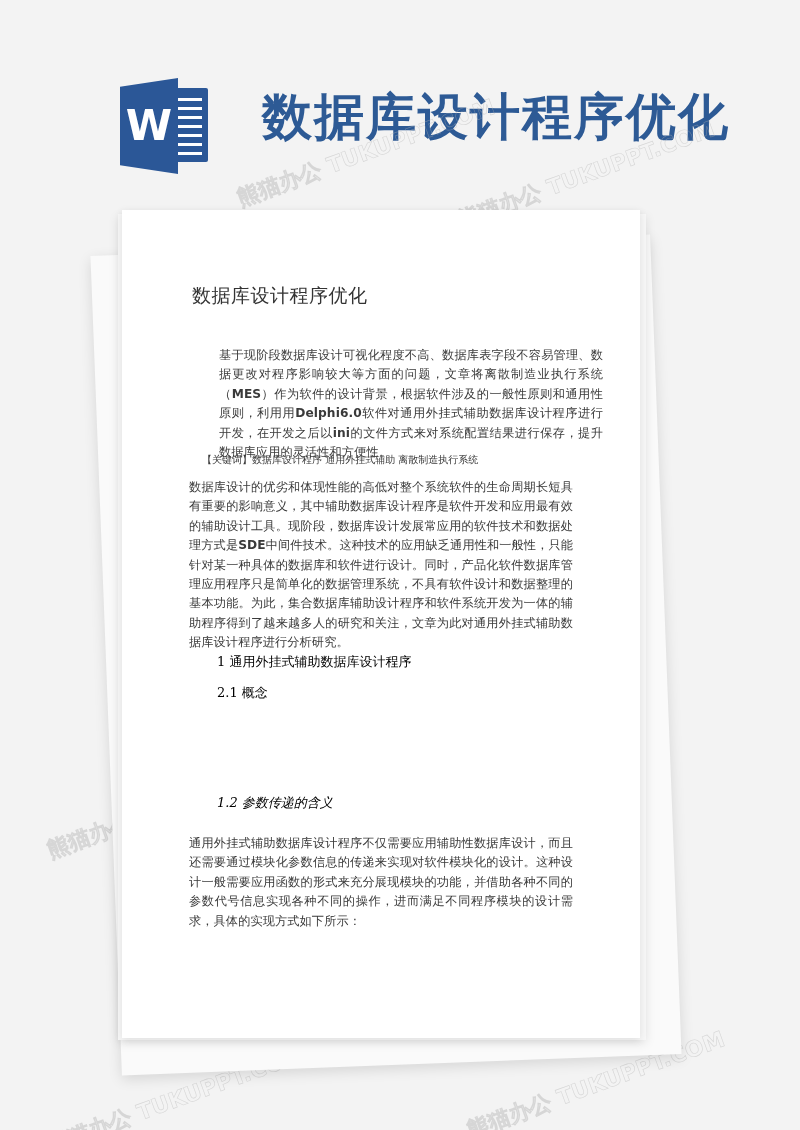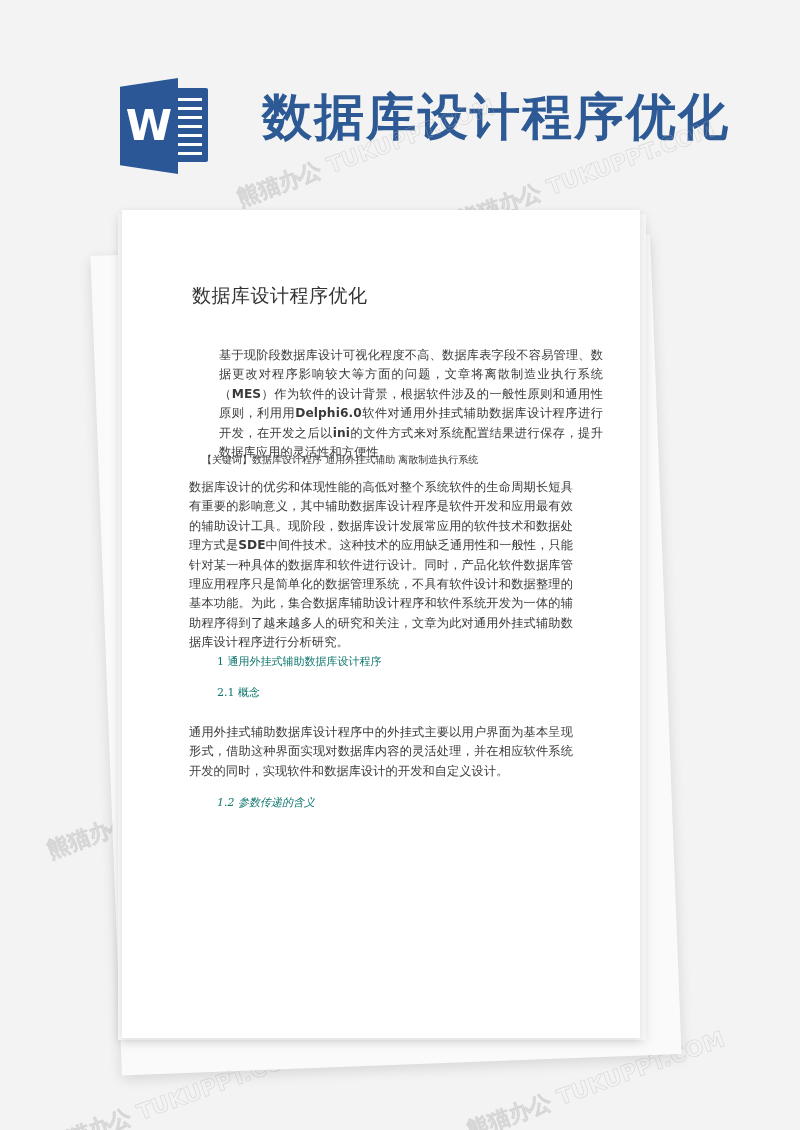--- a/index.html
+++ b/index.html
@@ -77,21 +77,21 @@
     font-size: 12.2px; line-height: 19.4px; color: #3a3a3a;
     text-align: justify; text-justify: inter-character;
     letter-spacing: 0.1px;
   }
   .kw {
     position: absolute; left: 80px;
     font-size: 10px; line-height: 19px; color: #3a3a3a;
   }
   .heading {
     position: absolute; left: 95px;
-    font-size: 11px; line-height: 19px; color: #0f766e;
+    font-size: 13px; line-height: 19px; color: #000000;
   }
   .latin { font-family: "DejaVu Sans", "Liberation Sans", sans-serif; font-weight: bold; }
 
   
   .wm {
     position: absolute;
     font-family: "DejaVu Sans", "Liberation Sans", sans-serif;
     font-size: 22px; font-weight: bold;
     color: transparent;
     -webkit-text-stroke: 0.6px rgba(180,180,180,0.45);
@@ -139,17 +139,17 @@
 
   <div class="kw" style="top:240px;">【关键词】数据库设计程序 通用外挂式辅助 离散制造执行系统</div>
 
   <div class="para" style="top:268px;">
     <span>数据库设计的优劣和体现性能的高低对整个系统软件的生命周期长短具有重要的影响意义，其中辅助数据库设计程序是软件开发和应用最有效的辅助设计工具。现阶段，数据库设计发展常应用的软件技术和数据处理方式是</span><span class="latin">SDE</span><span>中间件技术。这种技术的应用缺乏通用性和一般性，只能针对某一种具体的数据库和软件进行设计。同时，产品化软件数据库管理应用程序只是简单化的数据管理系统，不具有软件设计和数据整理的基本功能。为此，集合数据库辅助设计程序和软件系统开发为一体的辅助程序得到了越来越多人的研究和关注，文章为此对通用外挂式辅助数据库设计程序进行分析研究。</span>
   </div>
 
   <div class="heading" style="top:442px;">1 通用外挂式辅助数据库设计程序</div>
   <div class="heading" style="top:473px;">2.1 概念</div>
 
-  <div class="para" style="top:513px;">通用外挂式辅助数据库设计程序中的外挂式主要以用户界面为基本呈现形式，借助这种界面实现对数据库内容的灵活处理，并在相应软件系统开发的同时，实现软件和数据库设计的开发和自定义设计。</div>
 
   <div class="heading" style="top:583px;font-style:italic;">1.2 参数传递的含义</div>
 
+  <div class="para" style="top:624px;">通用外挂式辅助数据库设计程序不仅需要应用辅助性数据库设计，而且还需要通过模块化参数信息的传递来实现对软件模块化的设计。这种设计一般需要应用函数的形式来充分展现模块的功能，并借助各种不同的参数代号信息实现各种不同的操作，进而满足不同程序模块的设计需求，具体的实现方式如下所示：</div>
 </div>
 
 </body></html>

